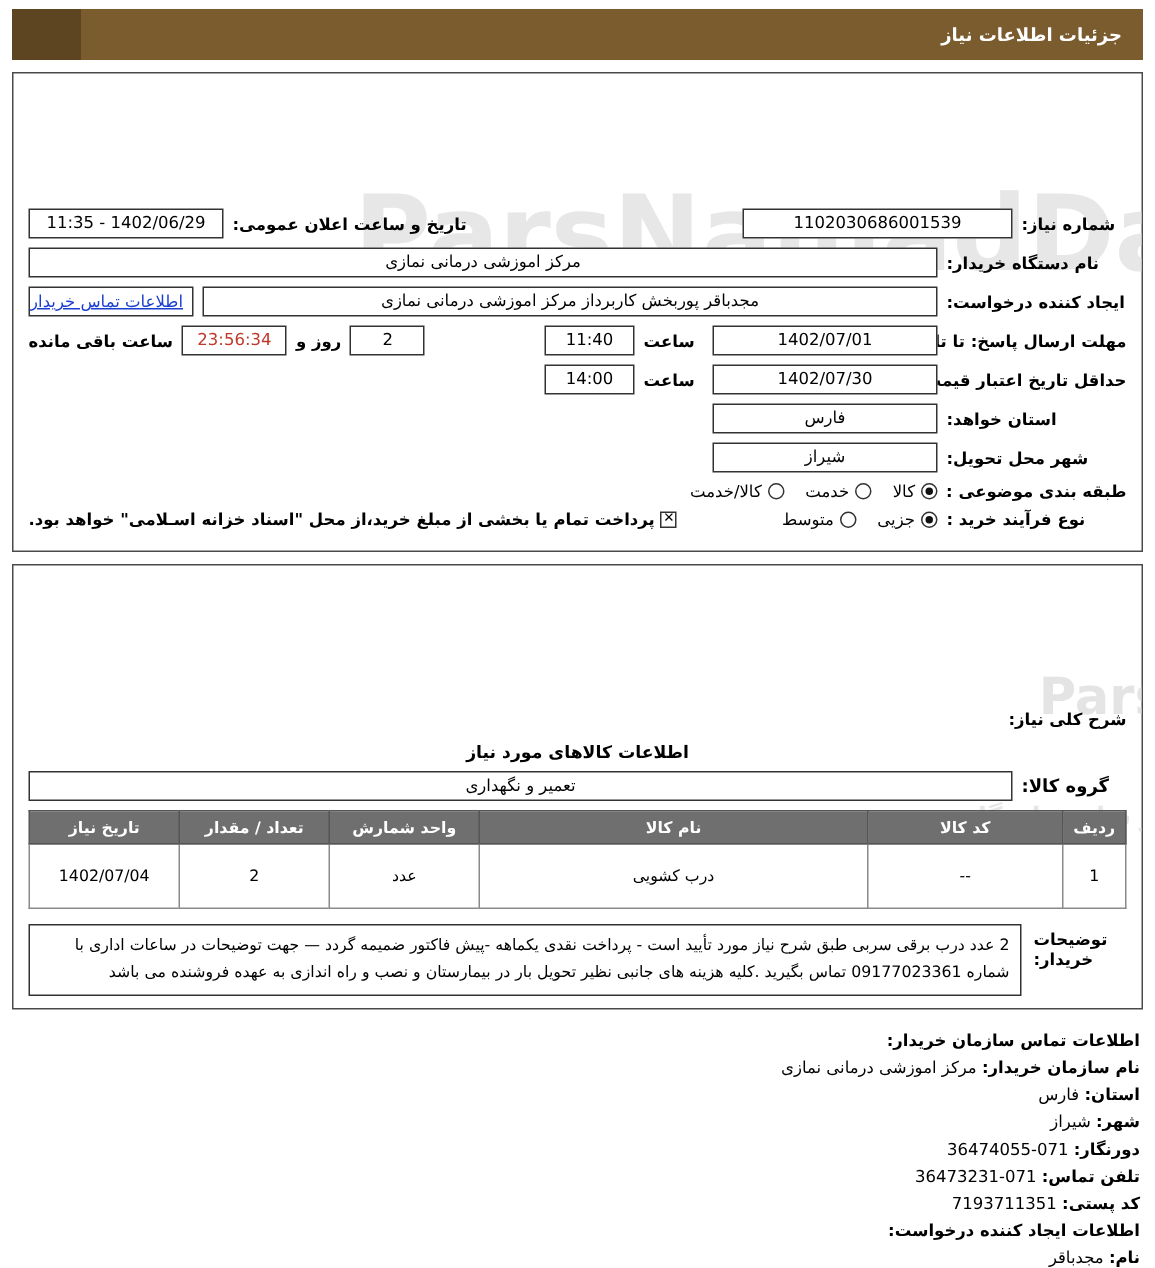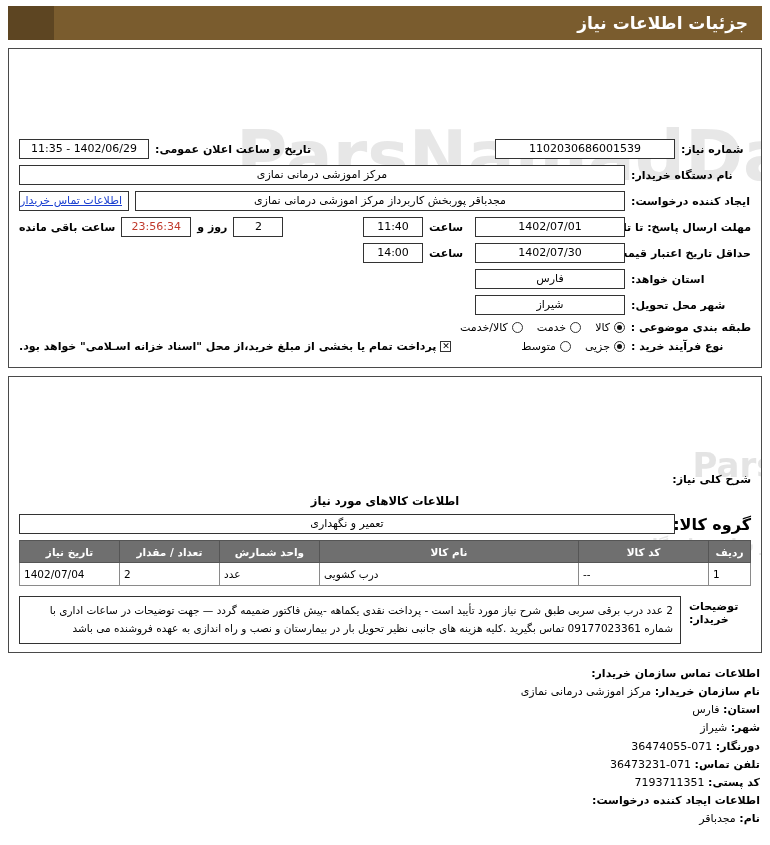--- a/index.html
+++ b/index.html
@@ -23,21 +23,21 @@
     height: 34px;
     background: #7a5c2e;
     display: flex;
     align-items: center;
     justify-content: flex-start;
     padding: 0 14px;
     margin: 0 0 8px 0;
   }
   .header-bar .title {
     color: #ffffff;
-    font-size: 17px;
+    font-size: 12px;
     font-weight: bold;
   }
   .header-wrap { position: relative; }
   .header-wrap .left-block {
     position: absolute;
     left: 0; top: 0;
     width: 46px; height: 34px;
     background: #5d4522;
   }
 
@@ -166,22 +166,22 @@
     background: #6f6f6f;
     color: #fff;
     border: 1px solid #555;
     height: 22px;
     font-weight: bold;
     padding: 0 4px;
   }
   table.items td {
     border: 1px solid #8a8a8a;
     height: 22px;
-    text-align: left;
-    padding: 5px 4px;
+    text-align: center;
+    padding: 15px 4px;
     background: transparent;
   }
 
   
   .notes-wrap { display: flex; gap: 8px; align-items: stretch; margin-top: 10px; }
   .notes-lbl { width: 62px; font-weight: bold; font-size: 11px; text-align: left; padding-top: 4px; }
   .notes-box {
     flex: 1;
     border: 1px solid #333;
     min-height: 48px;
@@ -305,21 +305,21 @@
     <div class="watermark" style="left:210px; top:110px; font-size:17px; color:#e2e2e2;">مرکز تخصصی طراحی و سایت بازرگانی</div>
     <div class="watermark" style="left:210px; top:175px; font-size:24px; color:#e2e2e2;">021-88349967</div>
 
     <div class="summary-row">
       <span class="summary-lbl">شرح کلی نیاز:</span>
     </div>
 
     <div class="section-title">اطلاعات کالاهای مورد نیاز</div>
 
     <div class="row">
-      <span class="lbl w70" style="font-size:16px;">گروه کالا:</span>
+      <span class="lbl w70" style="font-size:12px;">گروه کالا:</span>
       <span class="box grow">تعمیر و نگهداری</span>
     </div>
 
     <table class="items">
       <thead>
         <tr>
           <th style="width:42px;">ردیف</th>
           <th style="width:130px;">کد کالا</th>
           <th>نام کالا</th>
           <th style="width:100px;">واحد شمارش</th>

